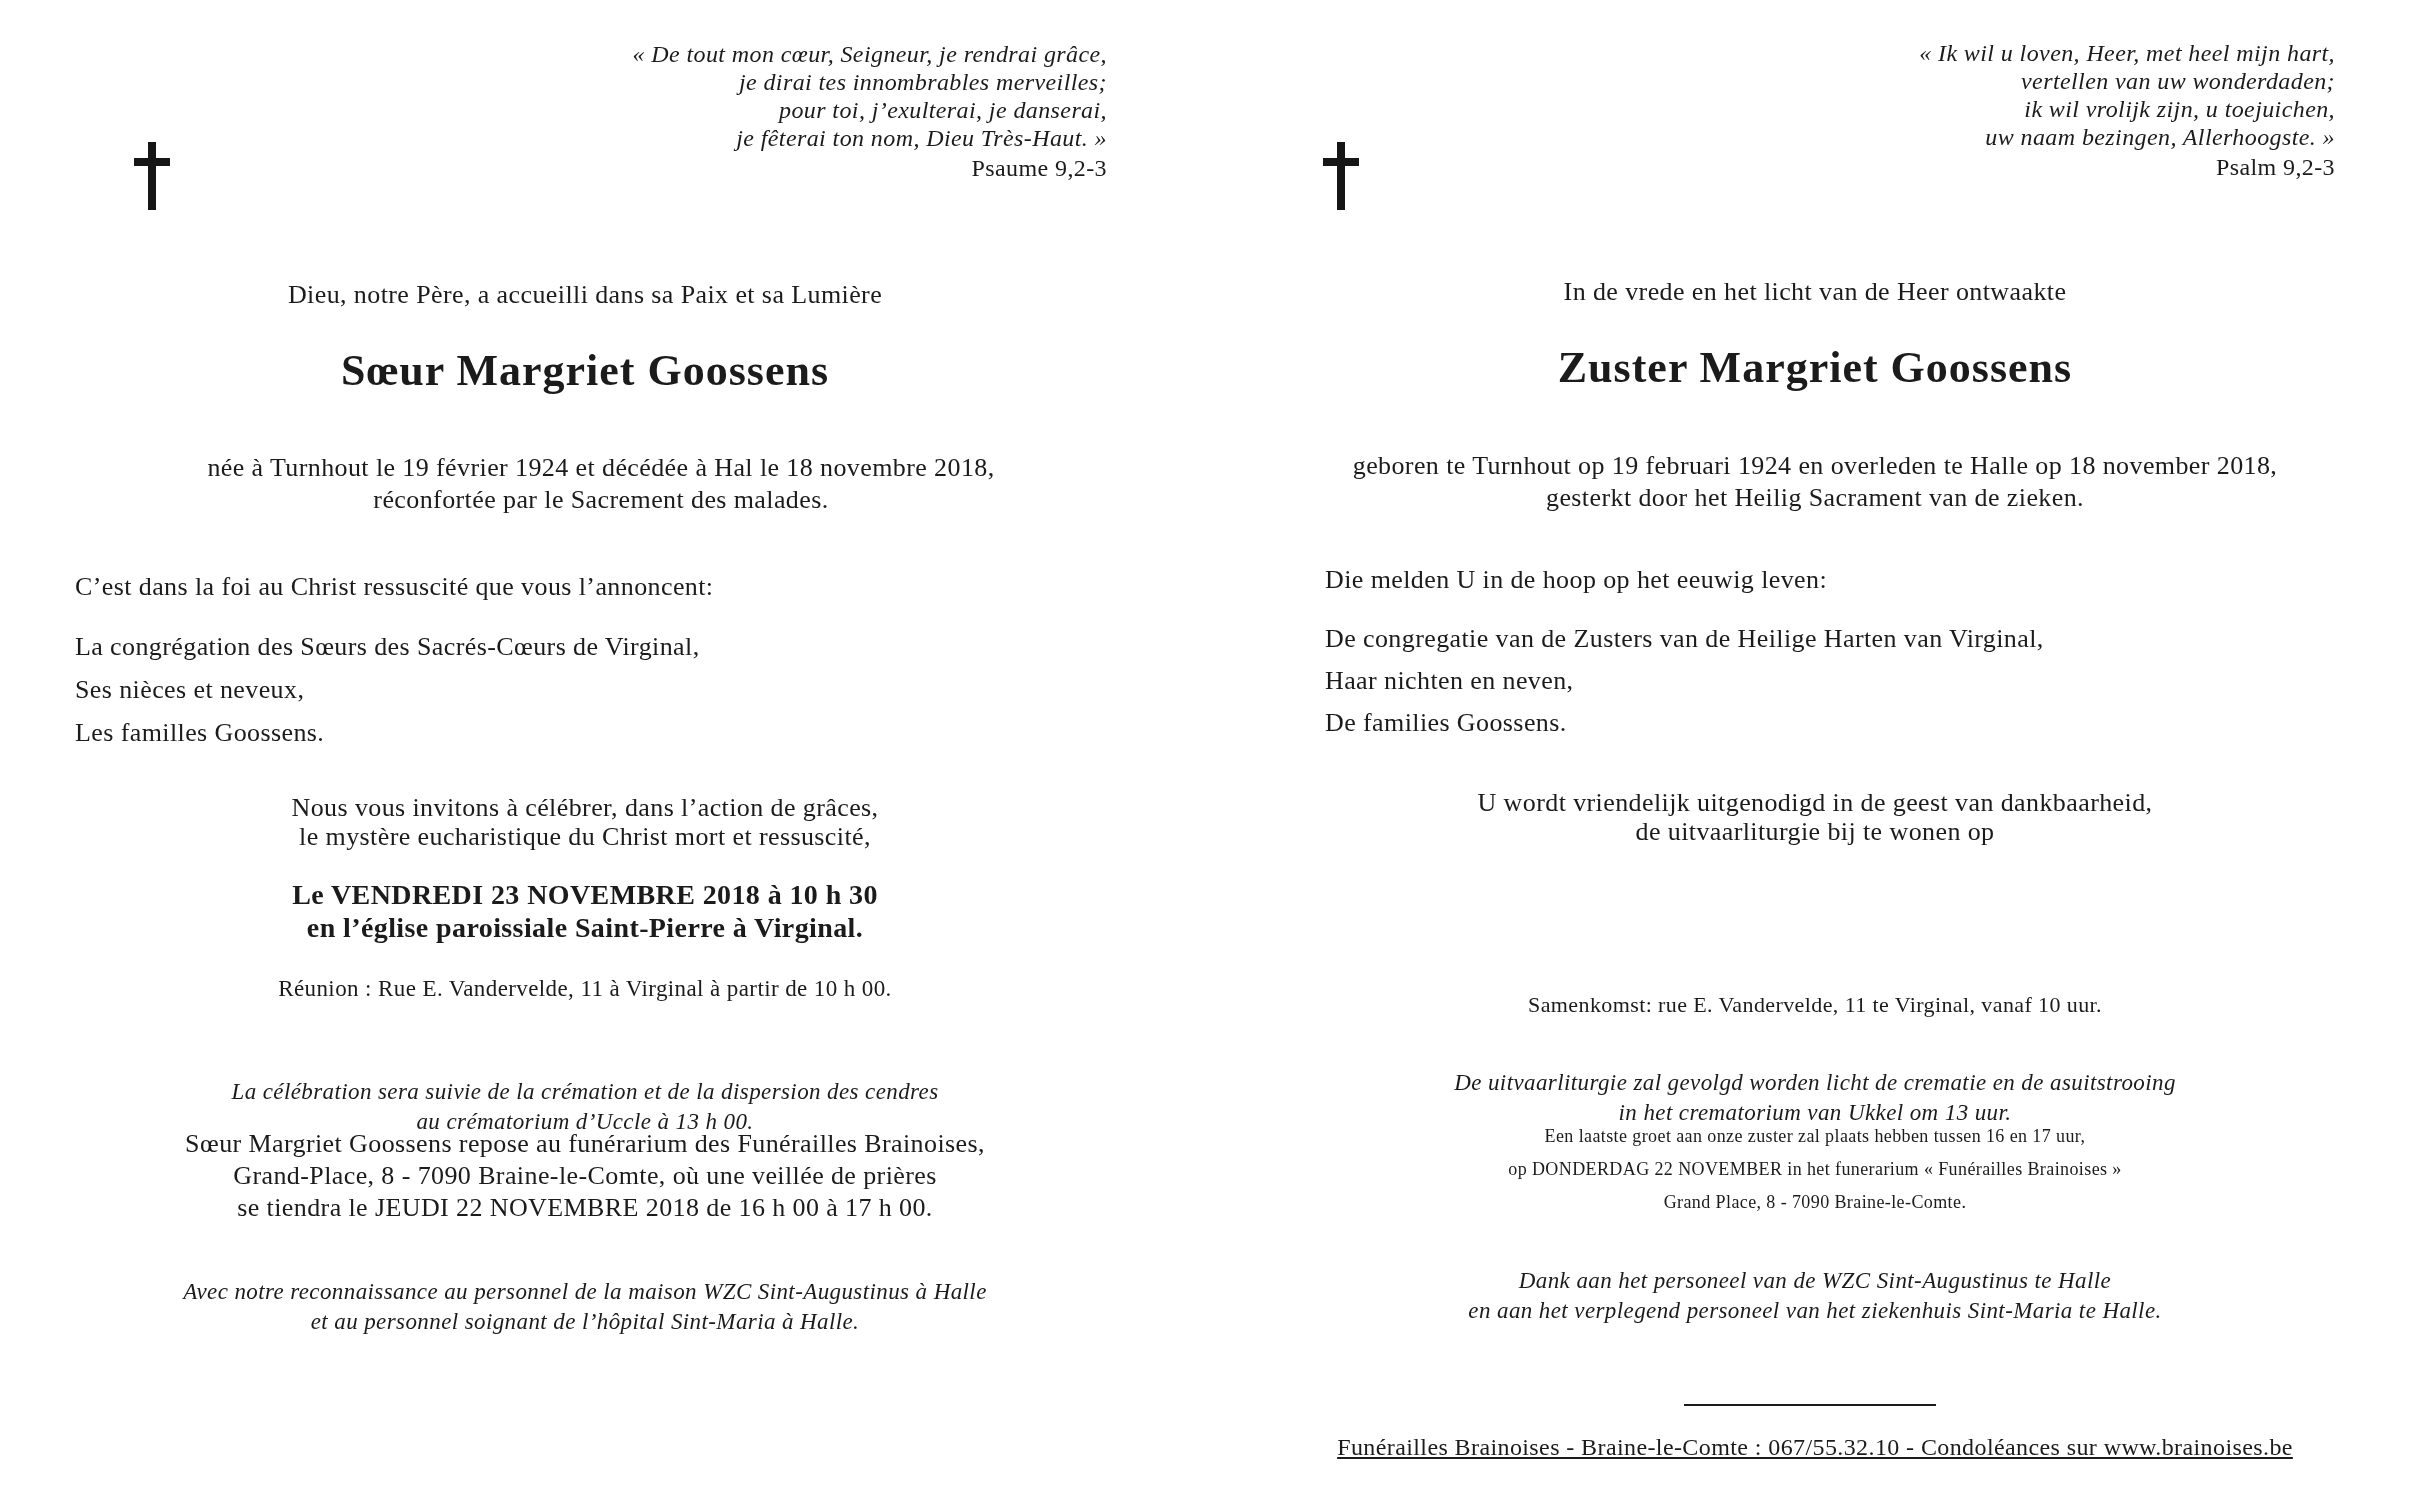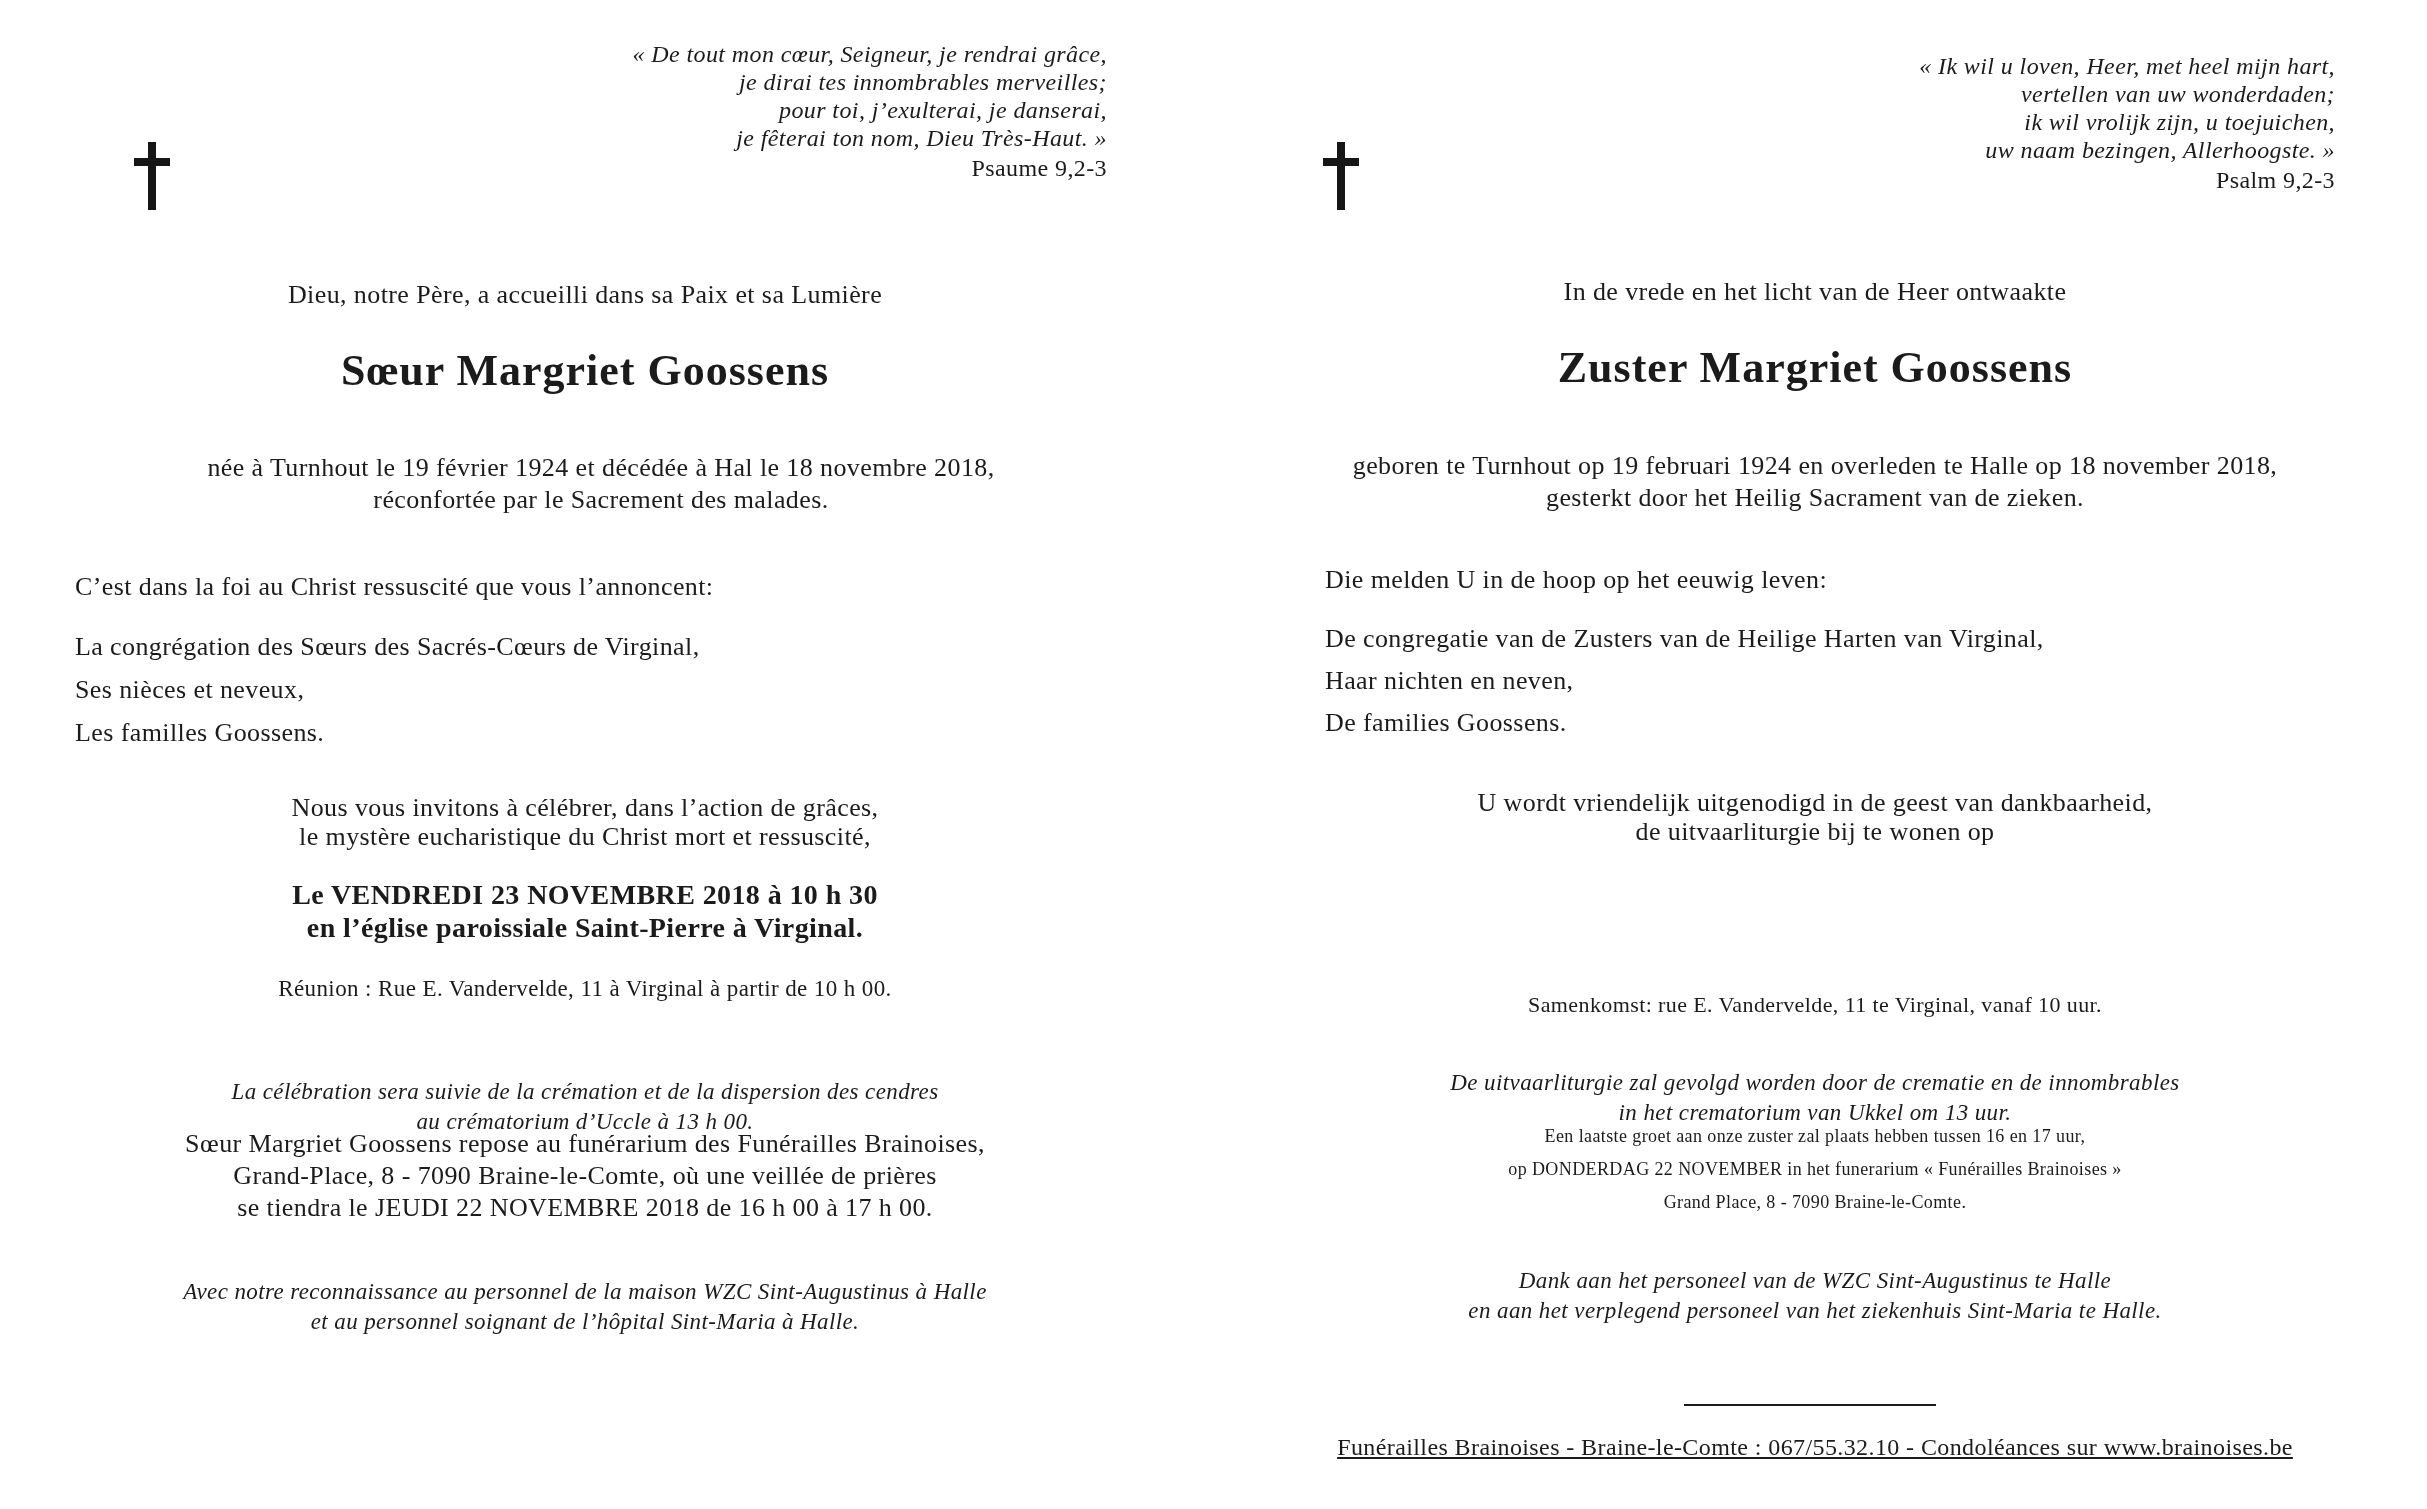--- a/index.html
+++ b/index.html
@@ -119,21 +119,21 @@
 
   </div>
 
   <div class="col col-right">
 
     <div class="cross" style="left:110px; top:142px;">
       <div class="bar-v"></div>
       <div class="bar-h"></div>
     </div>
 
-    <div class="block quote" style="top:52px; right:92px;">
+    <div class="block quote" style="top:39px; right:92px;">
       <div>« Ik wil u loven, Heer, met heel mijn hart,</div>
       <div>vertellen van uw wonderdaden;</div>
       <div>ik wil vrolijk zijn, u toejuichen,</div>
       <div>uw naam bezingen, Allerhoogste. »</div>
       <div class="quote-source">Psalm 9,2-3</div>
     </div>
 
     <div class="block centered-r intro" style="top:277px;">In de vrede en het licht van de Heer ontwaakte</div>
 
     <div class="block centered-r name" style="top:342px;">Zuster Margriet Goossens</div>
@@ -153,21 +153,21 @@
 
     <div class="block centered-r invite" style="top:788px;">
       <div>U wordt vriendelijk uitgenodigd in de geest van dankbaarheid,</div>
       <div>de uitvaarliturgie bij te wonen op</div>
     </div>
 
 
     <div class="block centered-r meeting-r" style="top:992px;">Samenkomst: rue E. Vandervelde, 11 te Virginal, vanaf 10 uur.</div>
 
     <div class="block centered-r cremation" style="top:1022px;">
-      <div>De uitvaarliturgie zal gevolgd worden door de crematie en de innombrables</div>
+      <div>De uitvaarliturgie zal gevolgd worden licht de crematie en de asuitstrooing</div>
       <div>in het crematorium van Ukkel om 13 uur.</div>
     </div>
 
     <div class="block centered-r farewell" style="top:1120px;">
       <div>Een laatste groet aan onze zuster zal plaats hebben tussen 16 en 17 uur,</div>
       <div>op DONDERDAG 22 NOVEMBER in het funerarium « Funérailles Brainoises »</div>
       <div>Grand Place, 8 - 7090 Braine-le-Comte.</div>
     </div>
 
     <div class="block centered-r thanks" style="top:1266px;">

